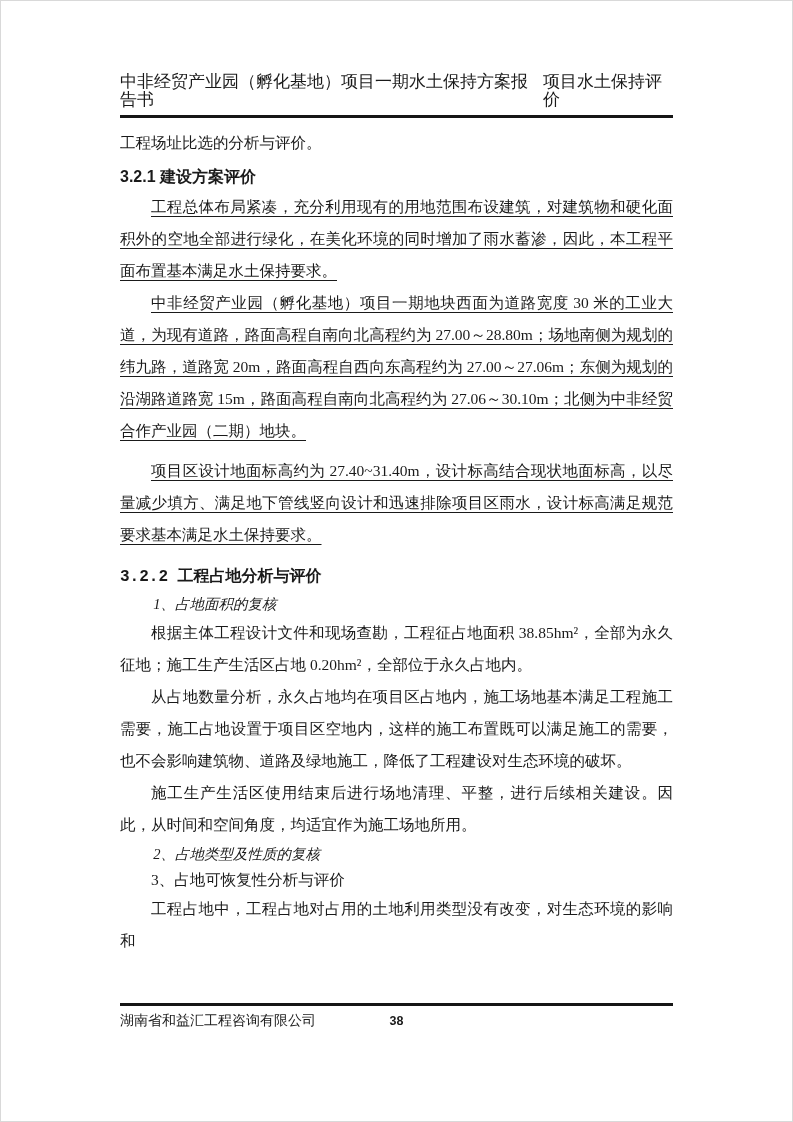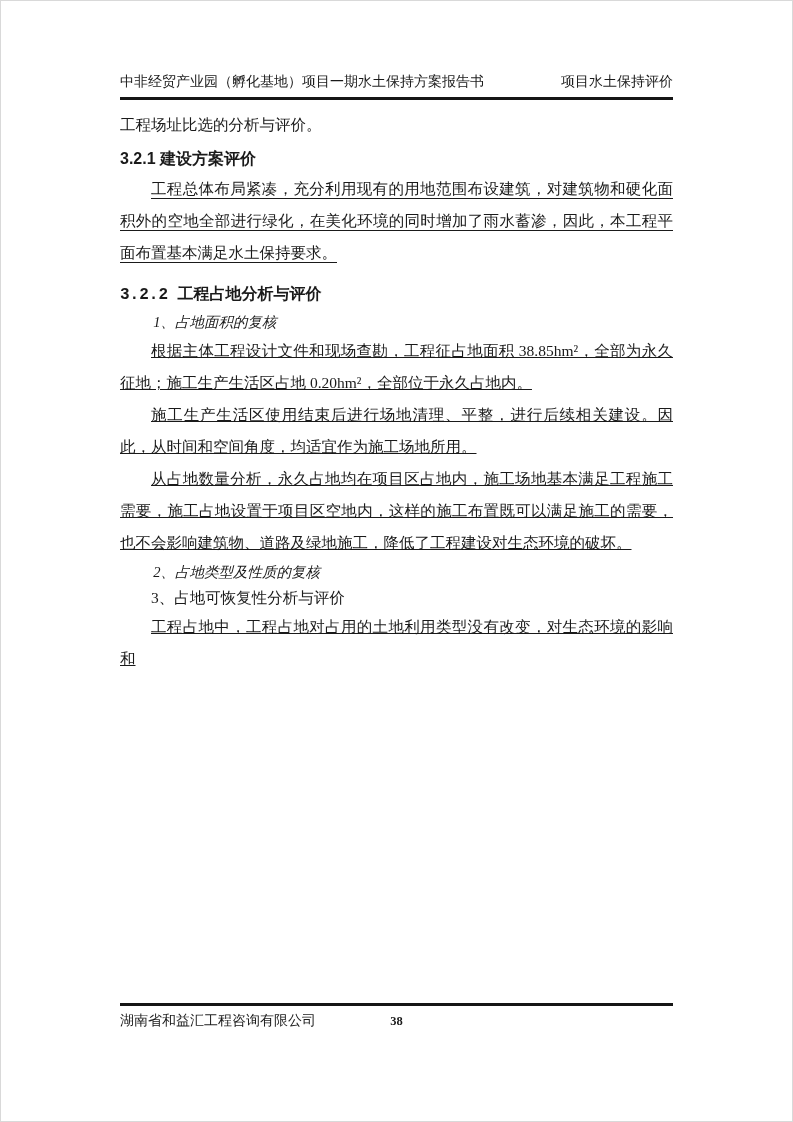--- a/index.html
+++ b/index.html
@@ -14,21 +14,21 @@
     padding: 72px 119px 0 119px;
     font-family: "Liberation Serif", "DejaVu Serif", serif;
     color: #1a1a1a;
     overflow: hidden;
   }
   
   .header {
     display: flex;
     justify-content: space-between;
     align-items: flex-end;
-    font-size: 14px;
+    font-size: 17px;
     line-height: 18px;
     padding-bottom: 6px;
   }
   .header-rule {
     height: 2px;
     border-top: 2.5px solid #161616;
     border-bottom: 1px solid #161616;
   }
   
   .intro {
@@ -51,21 +51,20 @@
     font-weight: 700;
     line-height: 24px;
   }
   .h-sec2.later { margin-top: 14px; font-family: Liberation Mono, monospace; }
   .body-text {
     margin: 0;
     font-size: 15.5px;
     line-height: 32px;
     text-align: justify;
     text-indent: 2em;
-    text-decoration: underline;
   }
   .spaced { margin-top: 8px; }
   .underlined {
     text-decoration: underline;
     text-underline-offset: 4px;
     text-decoration-thickness: 1px;
   }
   .item-kaiti {
     margin: 0;
     font-size: 14.5px;
@@ -95,21 +94,21 @@
     position: relative;
     margin-top: 6px;
     font-size: 14px;
     line-height: 18px;
   }
   .pagenum {
     position: absolute;
     left: 50%;
     transform: translateX(-50%);
     top: 0;
-    font-family: Liberation Serif, serif;
+    font-family: Liberation Sans, sans-serif;
     font-size: 12.5px;
     font-weight: 700;
   }
 </style>
 </head>
 <body>
 
 <div class="page">
 
   <div class="header">
@@ -118,31 +117,33 @@
   </div>
   <div class="header-rule"></div>
 
   <p class="intro">工程场址比选的分析与评价。</p>
 
 
   <h2 class="h-sec2">3.2.1 建设方案评价</h2>
 
   <p class="body-text underlined">工程总体布局紧凑，充分利用现有的用地范围布设建筑，对建筑物和硬化面积外的空地全部进行绿化，在美化环境的同时增加了雨水蓄渗，因此，本工程平面布置基本满足水土保持要求。</p>
 
+  <p class="body-text underlined">中非经贸产业园（孵化基地）项目一期地块西面为道路宽度 30 米的工业大道，为现有道路，路面高程自南向北高程约为 27.00～28.80m；场地南侧为规划的纬九路，道路宽 20m，路面高程自西向东高程约为 27.00～27.06m；东侧为规划的沿湖路道路宽 15m，路面高程自南向北高程约为 27.06～30.10m；北侧为中非经贸合作产业园（二期）地块。</p>
 
+  <p class="body-text underlined spaced">项目区设计地面标高约为 27.40~31.40m，设计标高结合现状地面标高，以尽量减少填方、满足地下管线竖向设计和迅速排除项目区雨水，设计标高满足规范要求基本满足水土保持要求。</p>
 
   <h2 class="h-sec2 later">3.2.2 工程占地分析与评价</h2>
 
   <p class="item-kaiti">1、占地面积的复核</p>
 
   <p class="body-text">根据主体工程设计文件和现场查勘，工程征占地面积 38.85hm²，全部为永久征地；施工生产生活区占地 0.20hm²，全部位于永久占地内。</p>
 
+  <p class="body-text">从占地数量分析，永久占地均在项目区占地内，施工场地基本满足工程施工需要，施工占地设置于项目区空地内，这样的施工布置既可以满足施工的需要，也不会影响建筑物、道路及绿地施工，降低了工程建设对生态环境的破坏。</p>
+
   <p class="body-text">施工生产生活区使用结束后进行场地清理、平整，进行后续相关建设。因此，从时间和空间角度，均适宜作为施工场地所用。</p>
-
-  <p class="body-text">从占地数量分析，永久占地均在项目区占地内，施工场地基本满足工程施工需要，施工占地设置于项目区空地内，这样的施工布置既可以满足施工的需要，也不会影响建筑物、道路及绿地施工，降低了工程建设对生态环境的破坏。</p>
 
   <p class="item-kaiti">2、占地类型及性质的复核</p>
 
 
   <p class="item-song">3、占地可恢复性分析与评价</p>
 
   <p class="body-text">工程占地中，工程占地对占用的土地利用类型没有改变，对生态环境的影响和</p>
 
   <div class="footer">
     <div class="footer-rule"></div>

